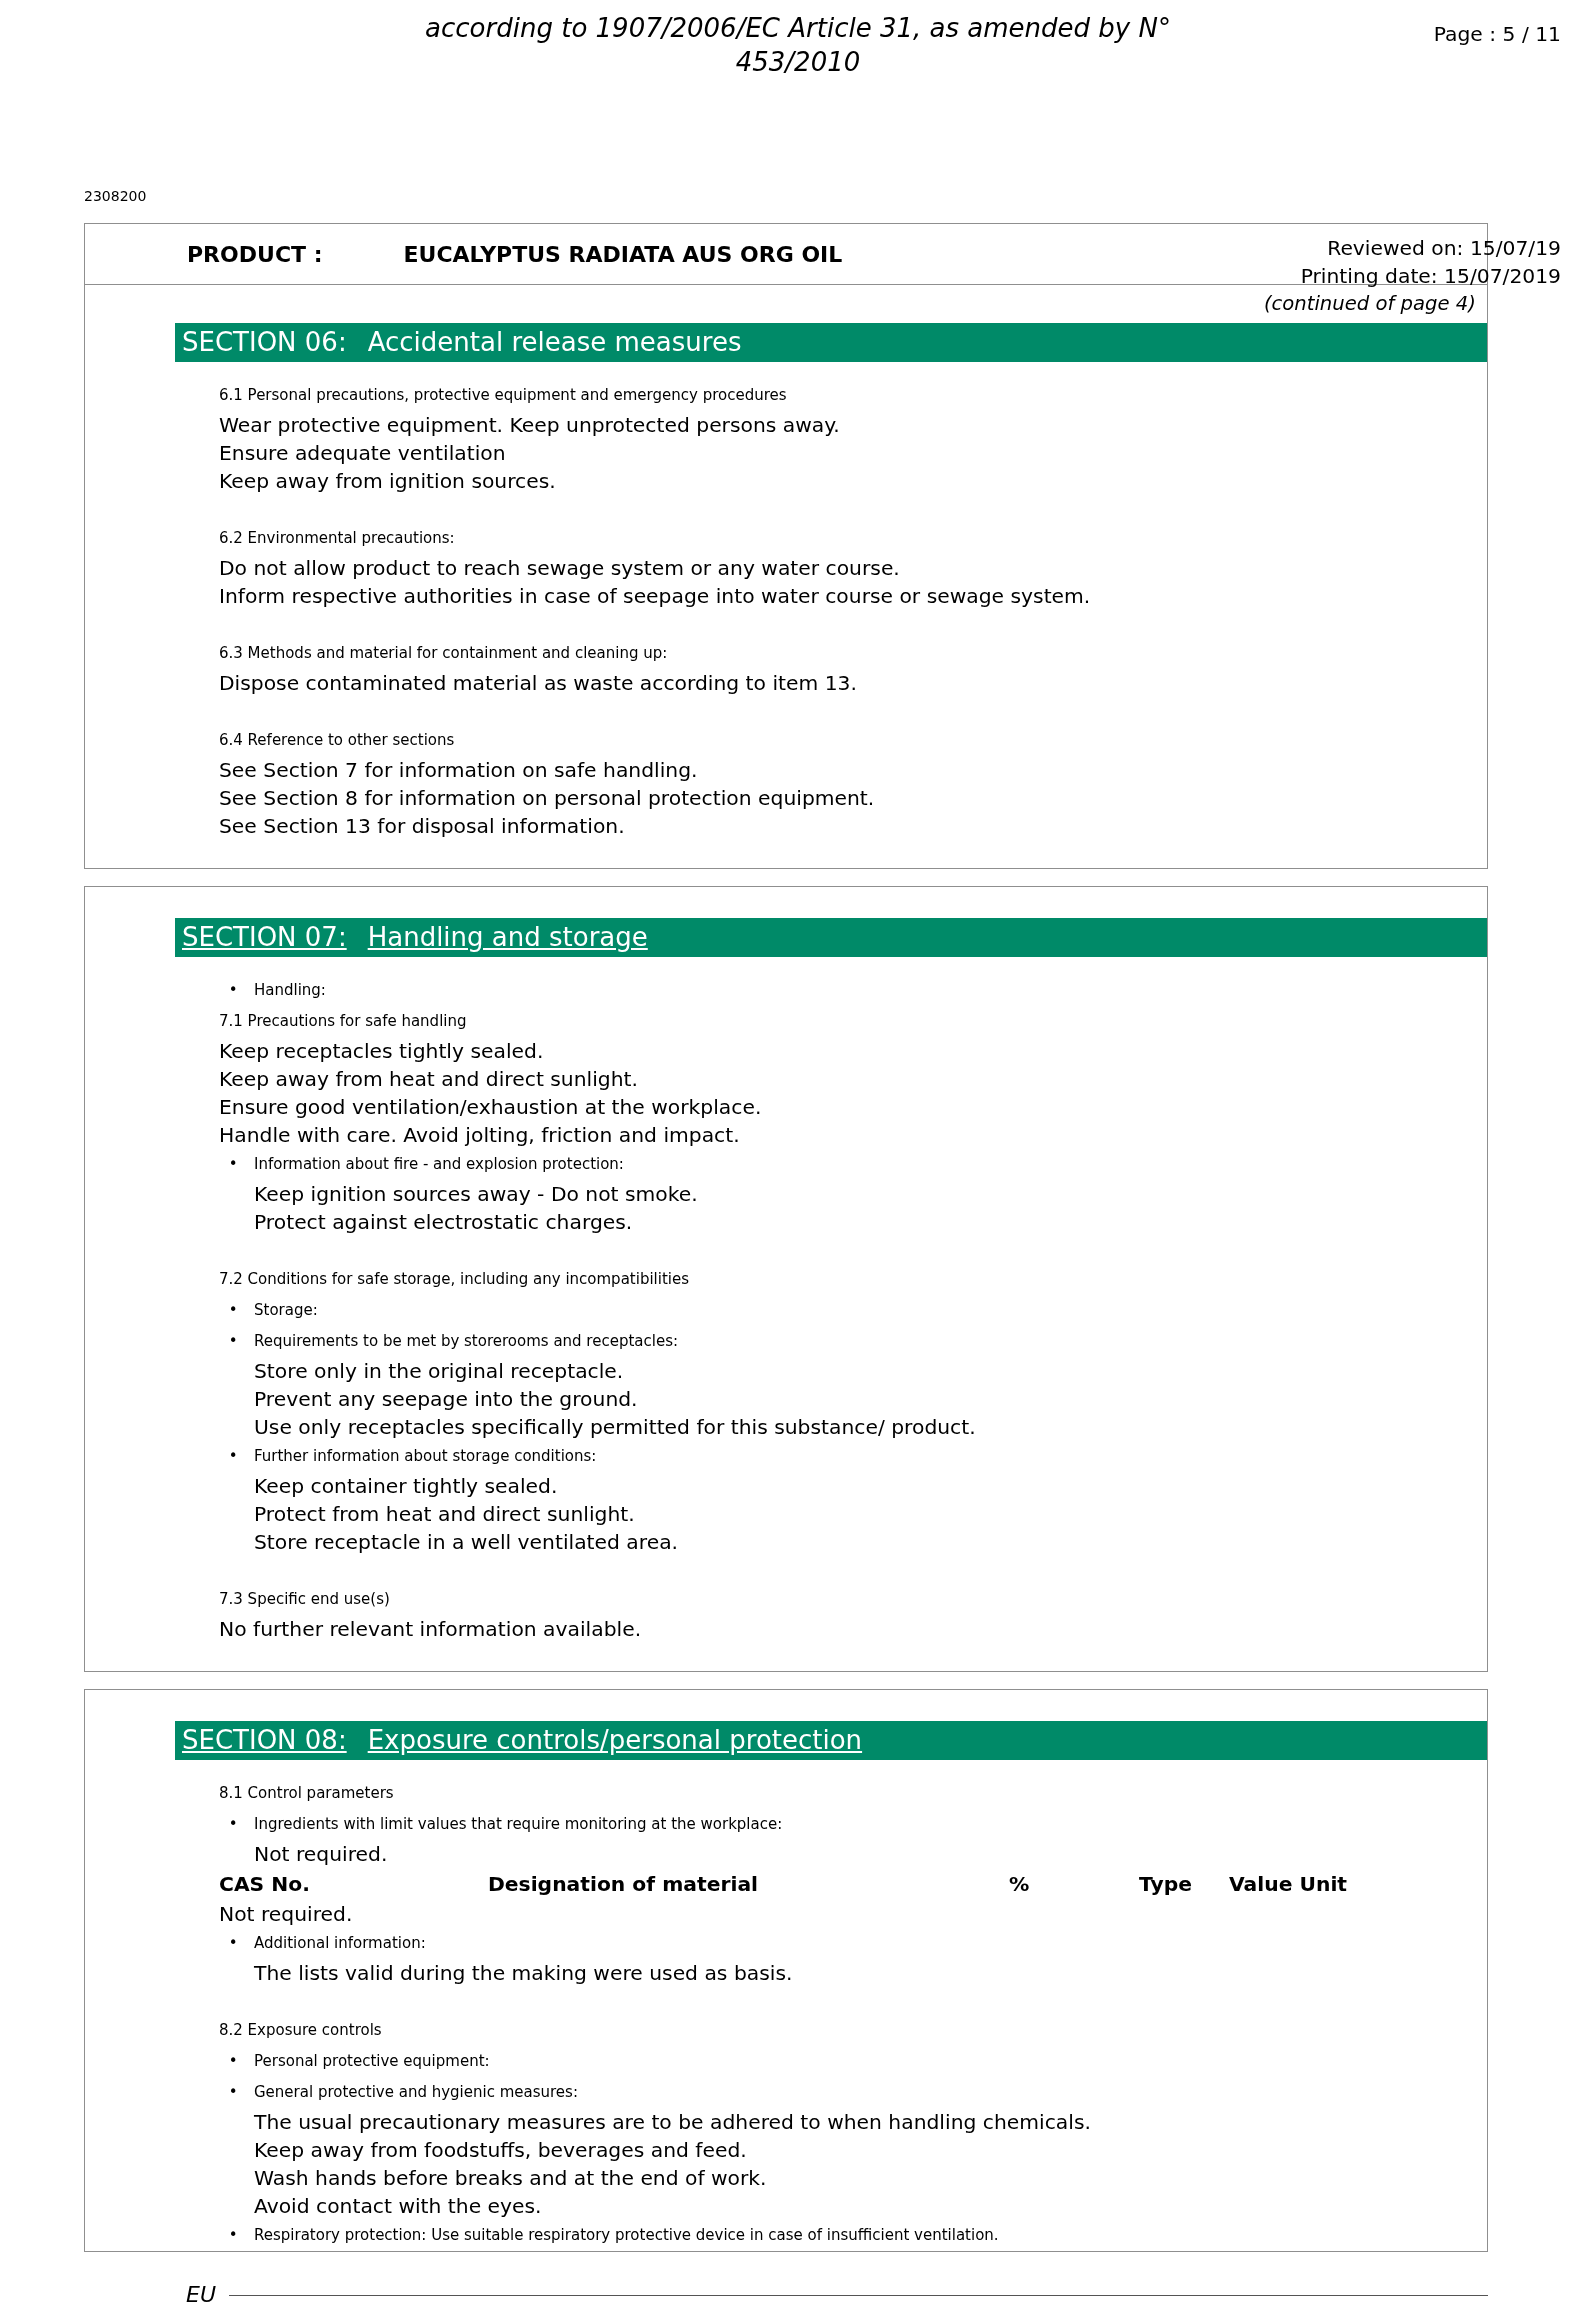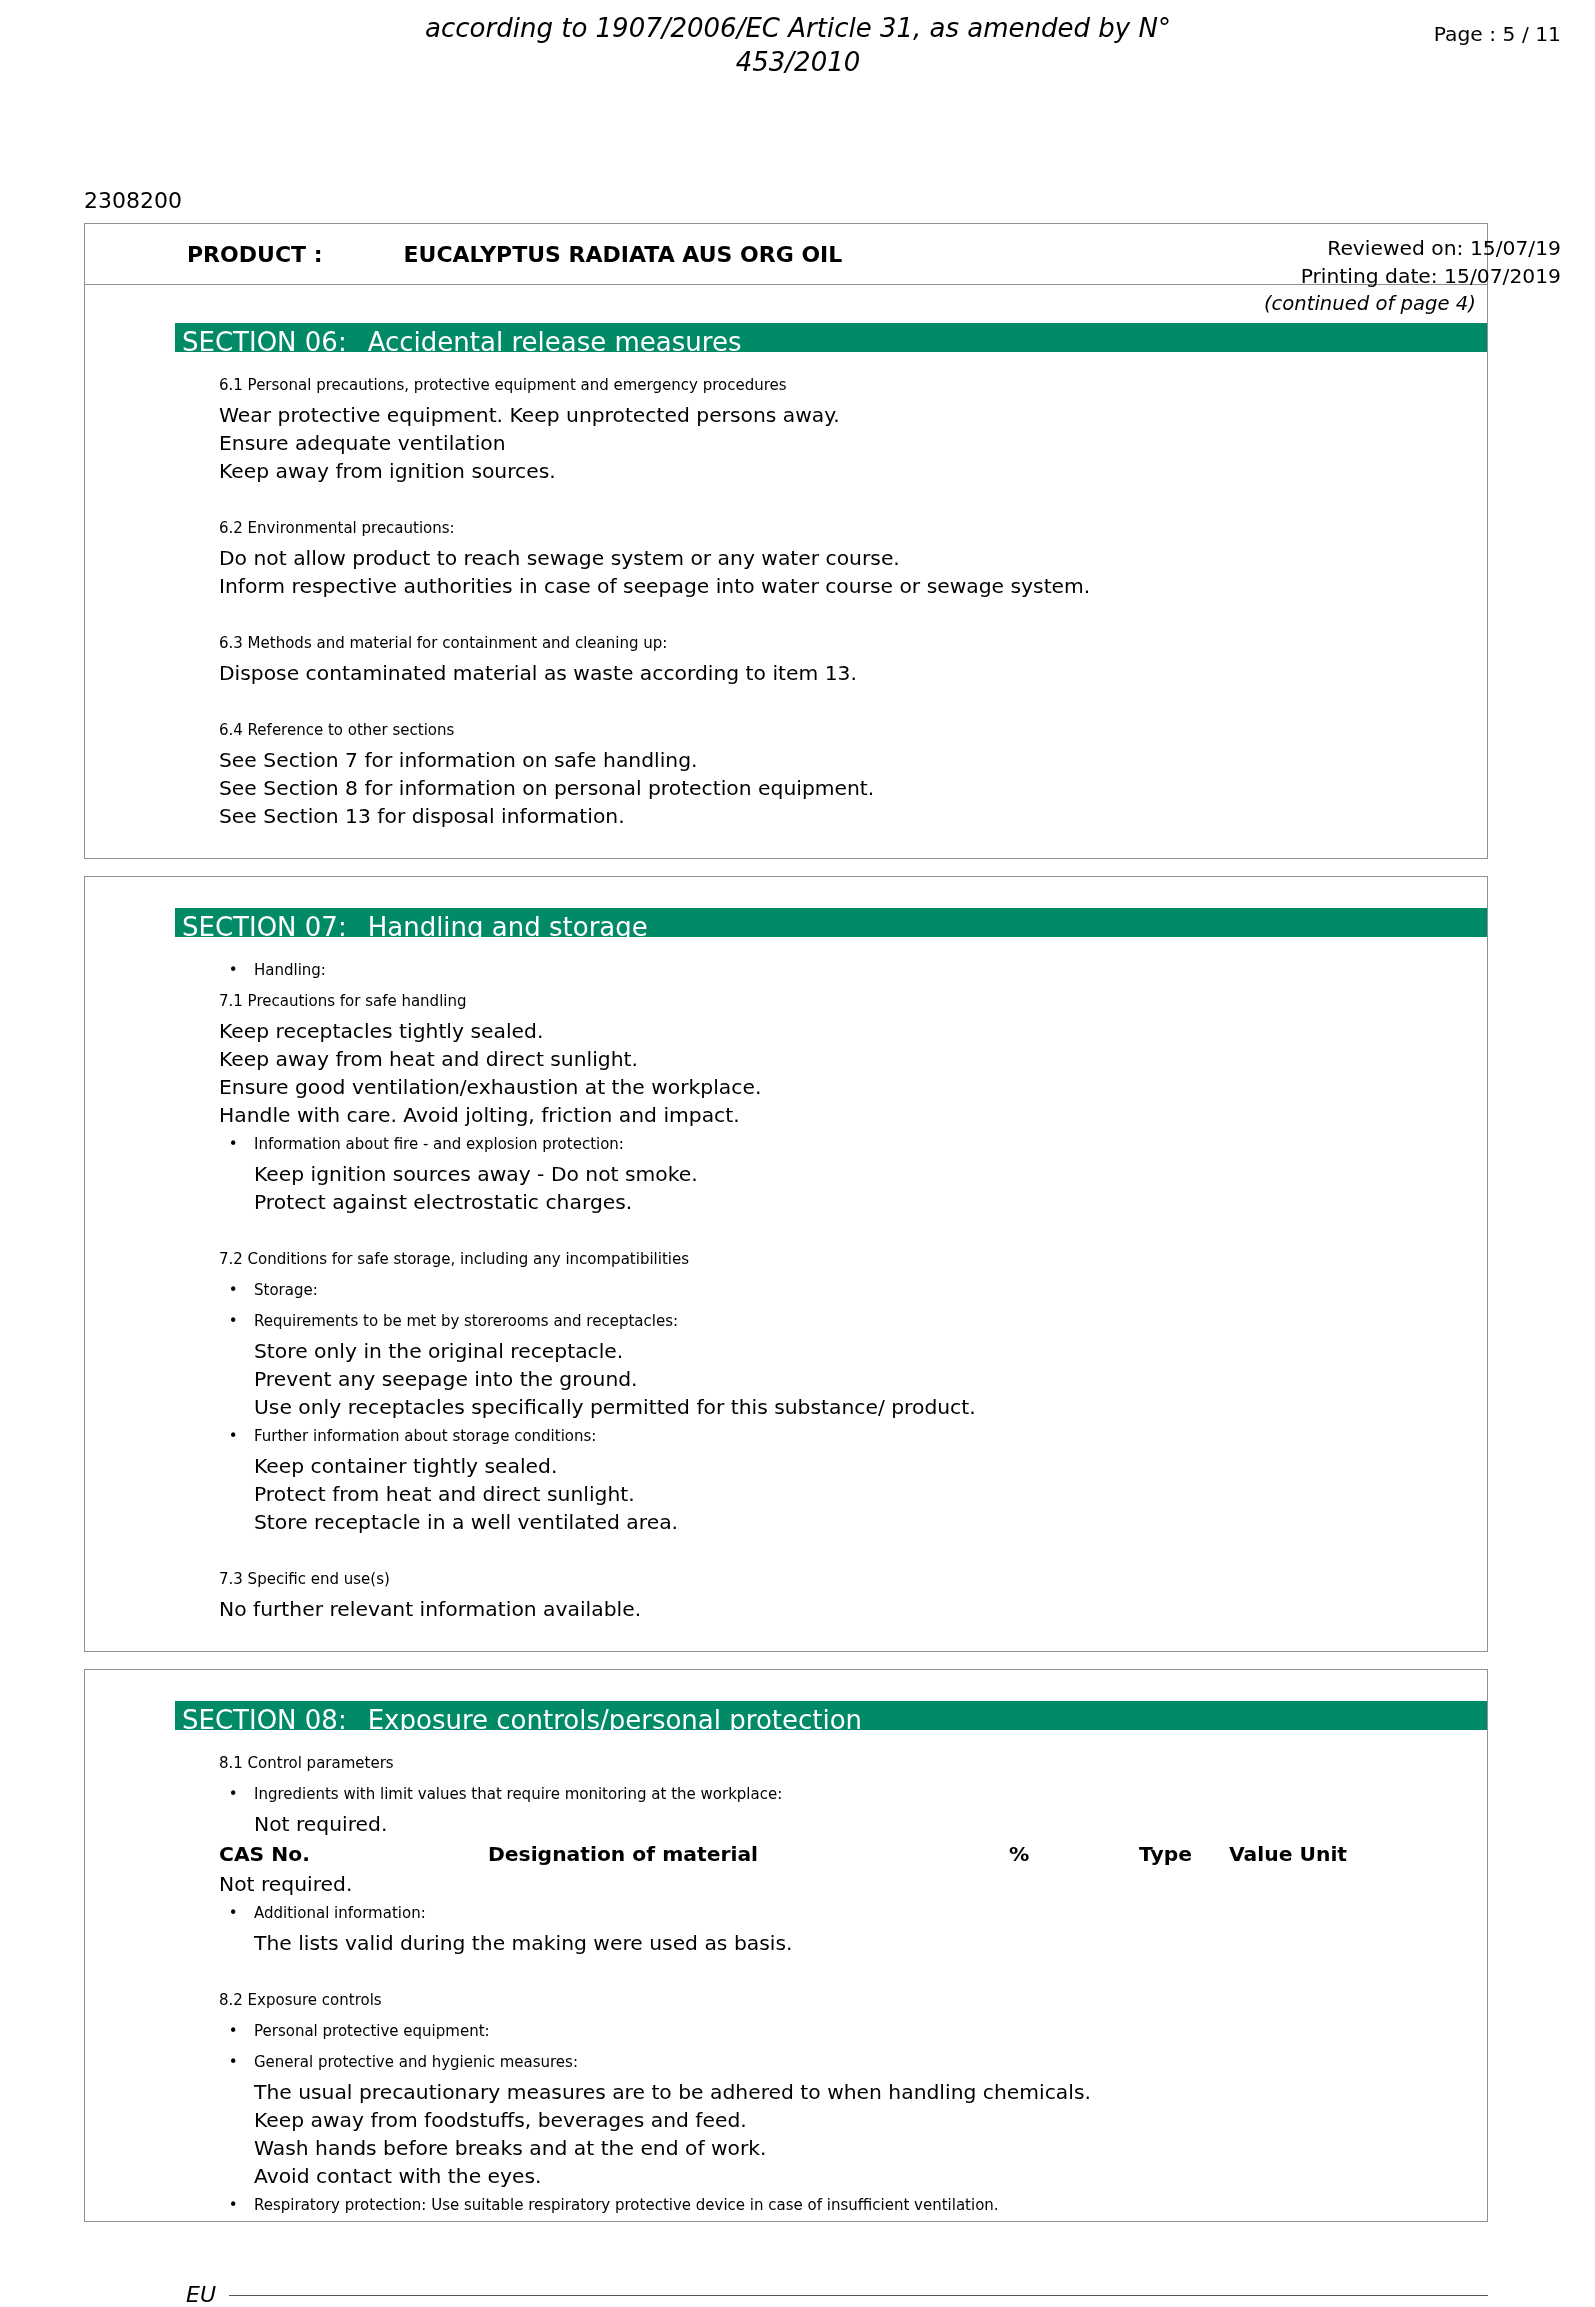--- a/index.html
+++ b/index.html
@@ -10,39 +10,39 @@
     color: #000;
     position: relative;
     overflow: hidden;
   }
   .page { width: 1596px; height: 2307px; position: relative; }
 
   
   .page-num { position: absolute; top: 11.2px; right: 35px; font-size: 20.3px; }
   .doc-title { padding-top: 38px; text-align: center; font-size: 28px; letter-spacing: 0.4px; }
   .doc-subtitle { text-align: center; font-style: italic; font-size: 26px; line-height: 34px; margin-top: 11.2px; }
-  .doc-number { position: absolute; left: 84px; top: 177px; font-size: 22px; }
+  .doc-number { position: absolute; left: 84px; top: 177px; font-size: 14px; }
   .dates { position: absolute; right: 35px; top: 223px; text-align: right; font-size: 20.3px; line-height: 28px; }
 
   
   .product-box {
     margin: 144px 108px 0 84px; height: 62px;
     border: 1.4px solid var(--box-border, #8f8f8f);
     display: flex; align-items: center;
   }
   .product-label { margin-left: 102px; font-weight: bold; font-size: 22px; }
   .product-name  { margin-left: 81px; font-weight: bold; font-size: 22px; }
 
   .sec-box { margin: 17px 108px 0 84px; border: 1.4px solid var(--box-border, #8f8f8f); }
   .sec-box.first { margin-top: -1.4px; }
 
   .continued-from { text-align: right; font-style: italic; font-size: 19.6px; padding: 7px 11.2px 0 0; line-height: 24px; }
 
   .sec-bar {
-    margin-left: 90px; height: 29px; line-height: 39px;
+    margin-left: 90px; height: 39px; line-height: 39px;
     background: var(--section-header-bg, #008a68);
     color: var(--section-header-text, #ffffff);
     font-size: 26px; padding-left: 7px;
     white-space: nowrap; overflow: hidden;
   }
   .sec-bar .sec-title { margin-left: 21px; }
   .bar-top { margin-top: 7px; }
   .bar-solo { margin-top: 31px; text-decoration: underline; }
 
   .sec-content { padding: 18px 14px 28px 134px; }

